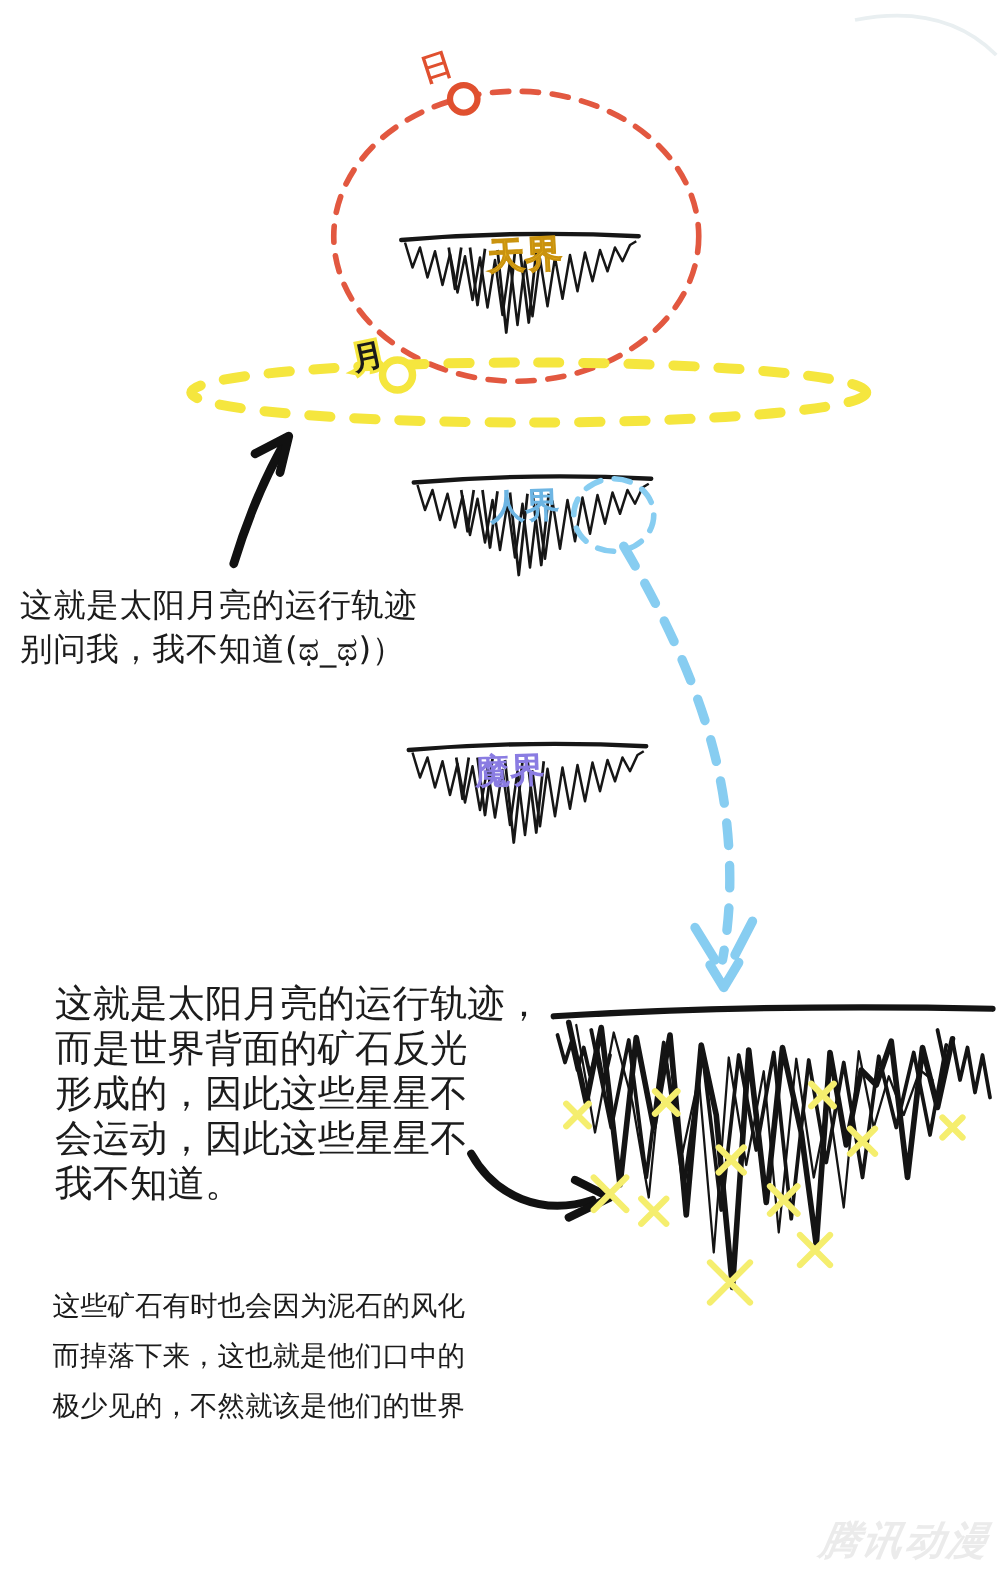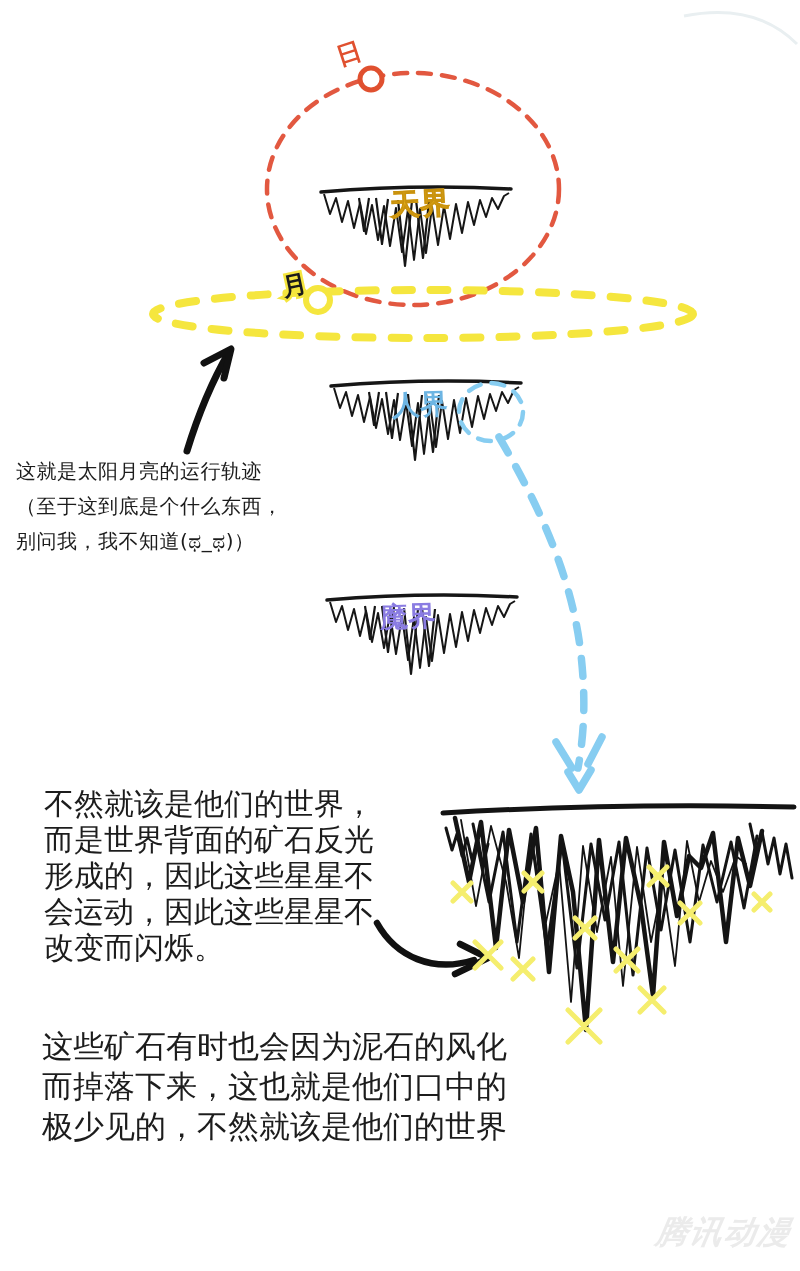--- a/index.html
+++ b/index.html
@@ -2,23 +2,23 @@
 <html><head>
 <meta charset="utf-8">
 <style>
   html,body{margin:0;padding:0;}
   .page{position:relative;width:800px;height:1271px;background:#ffffff;overflow:hidden;
         font-family:"DejaVu Sans",sans-serif;}
   svg{position:absolute;left:0;top:0;}
   svg text{font-family:"DejaVu Sans",sans-serif;font-weight:bold;}
   .note{position:absolute;color:#1c1c1c;font-weight:500;z-index:3;}
   .note .ln{white-space:nowrap;}
-  #note-orbit{left:16px;top:454px;font-size:20px;line-height:35px;letter-spacing:.5px;}
+  #note-orbit{left:16px;top:468px;font-size:26px;line-height:35px;letter-spacing:.5px;}
   #note-star{left:44px;top:786px;font-size:30px;line-height:36px;}
-  #note-meteor{left:42px;top:1026px;font-size:31px;line-height:40px;}
+  #note-meteor{left:42px;top:1026px;font-size:22px;line-height:40px;}
   .watermark{position:absolute;right:8px;bottom:16px;font-size:32px;font-weight:bold;
              font-style:italic;color:#ebebeb;letter-spacing:2px;transform:skewX(-10deg);z-index:2;}
 </style>
 </head>
 <body>
 
 <div class="page">
 
   <svg width="800" height="1271" viewBox="0 0 800 1271">
     <defs>
@@ -94,30 +94,29 @@
              M475,942 L501,968 M501,942 L475,968
              M513,959 L533,979 M533,959 L513,979
              M568,1010 L600,1042 M600,1010 L568,1042
              M616,949 L638,971 M638,949 L616,971
              M640,988 L664,1012 M664,988 L640,1012
              M754,894 L770,910 M770,894 L754,910" fill="none" stroke-width="5" stroke-linecap="round" stroke="#f5ee6e"></path>
   </svg>
 
   <div class="note" id="note-orbit">
     <div class="ln">这就是太阳月亮的运行轨迹</div>
-    <div class="ln">（至于这到底是个什么东西，</div>
     <div class="ln">别问我，我不知道(ಥ_ಥ)）</div>
   </div>
 
   <div class="note" id="note-star">
-    <div class="ln">不然就该是他们的世界，</div>
+    <div class="ln">这就是太阳月亮的运行轨迹，</div>
     <div class="ln">而是世界背面的矿石反光</div>
     <div class="ln">形成的，因此这些星星不</div>
     <div class="ln">会运动，因此这些星星不</div>
-    <div class="ln">改变而闪烁。</div>
+    <div class="ln">我不知道。</div>
   </div>
 
   <div class="note" id="note-meteor">
     <div class="ln">这些矿石有时也会因为泥石的风化</div>
     <div class="ln">而掉落下来，这也就是他们口中的</div>
     <div class="ln">极少见的，不然就该是他们的世界</div>
   </div>
 
   <div class="watermark">腾讯动漫</div>
 

